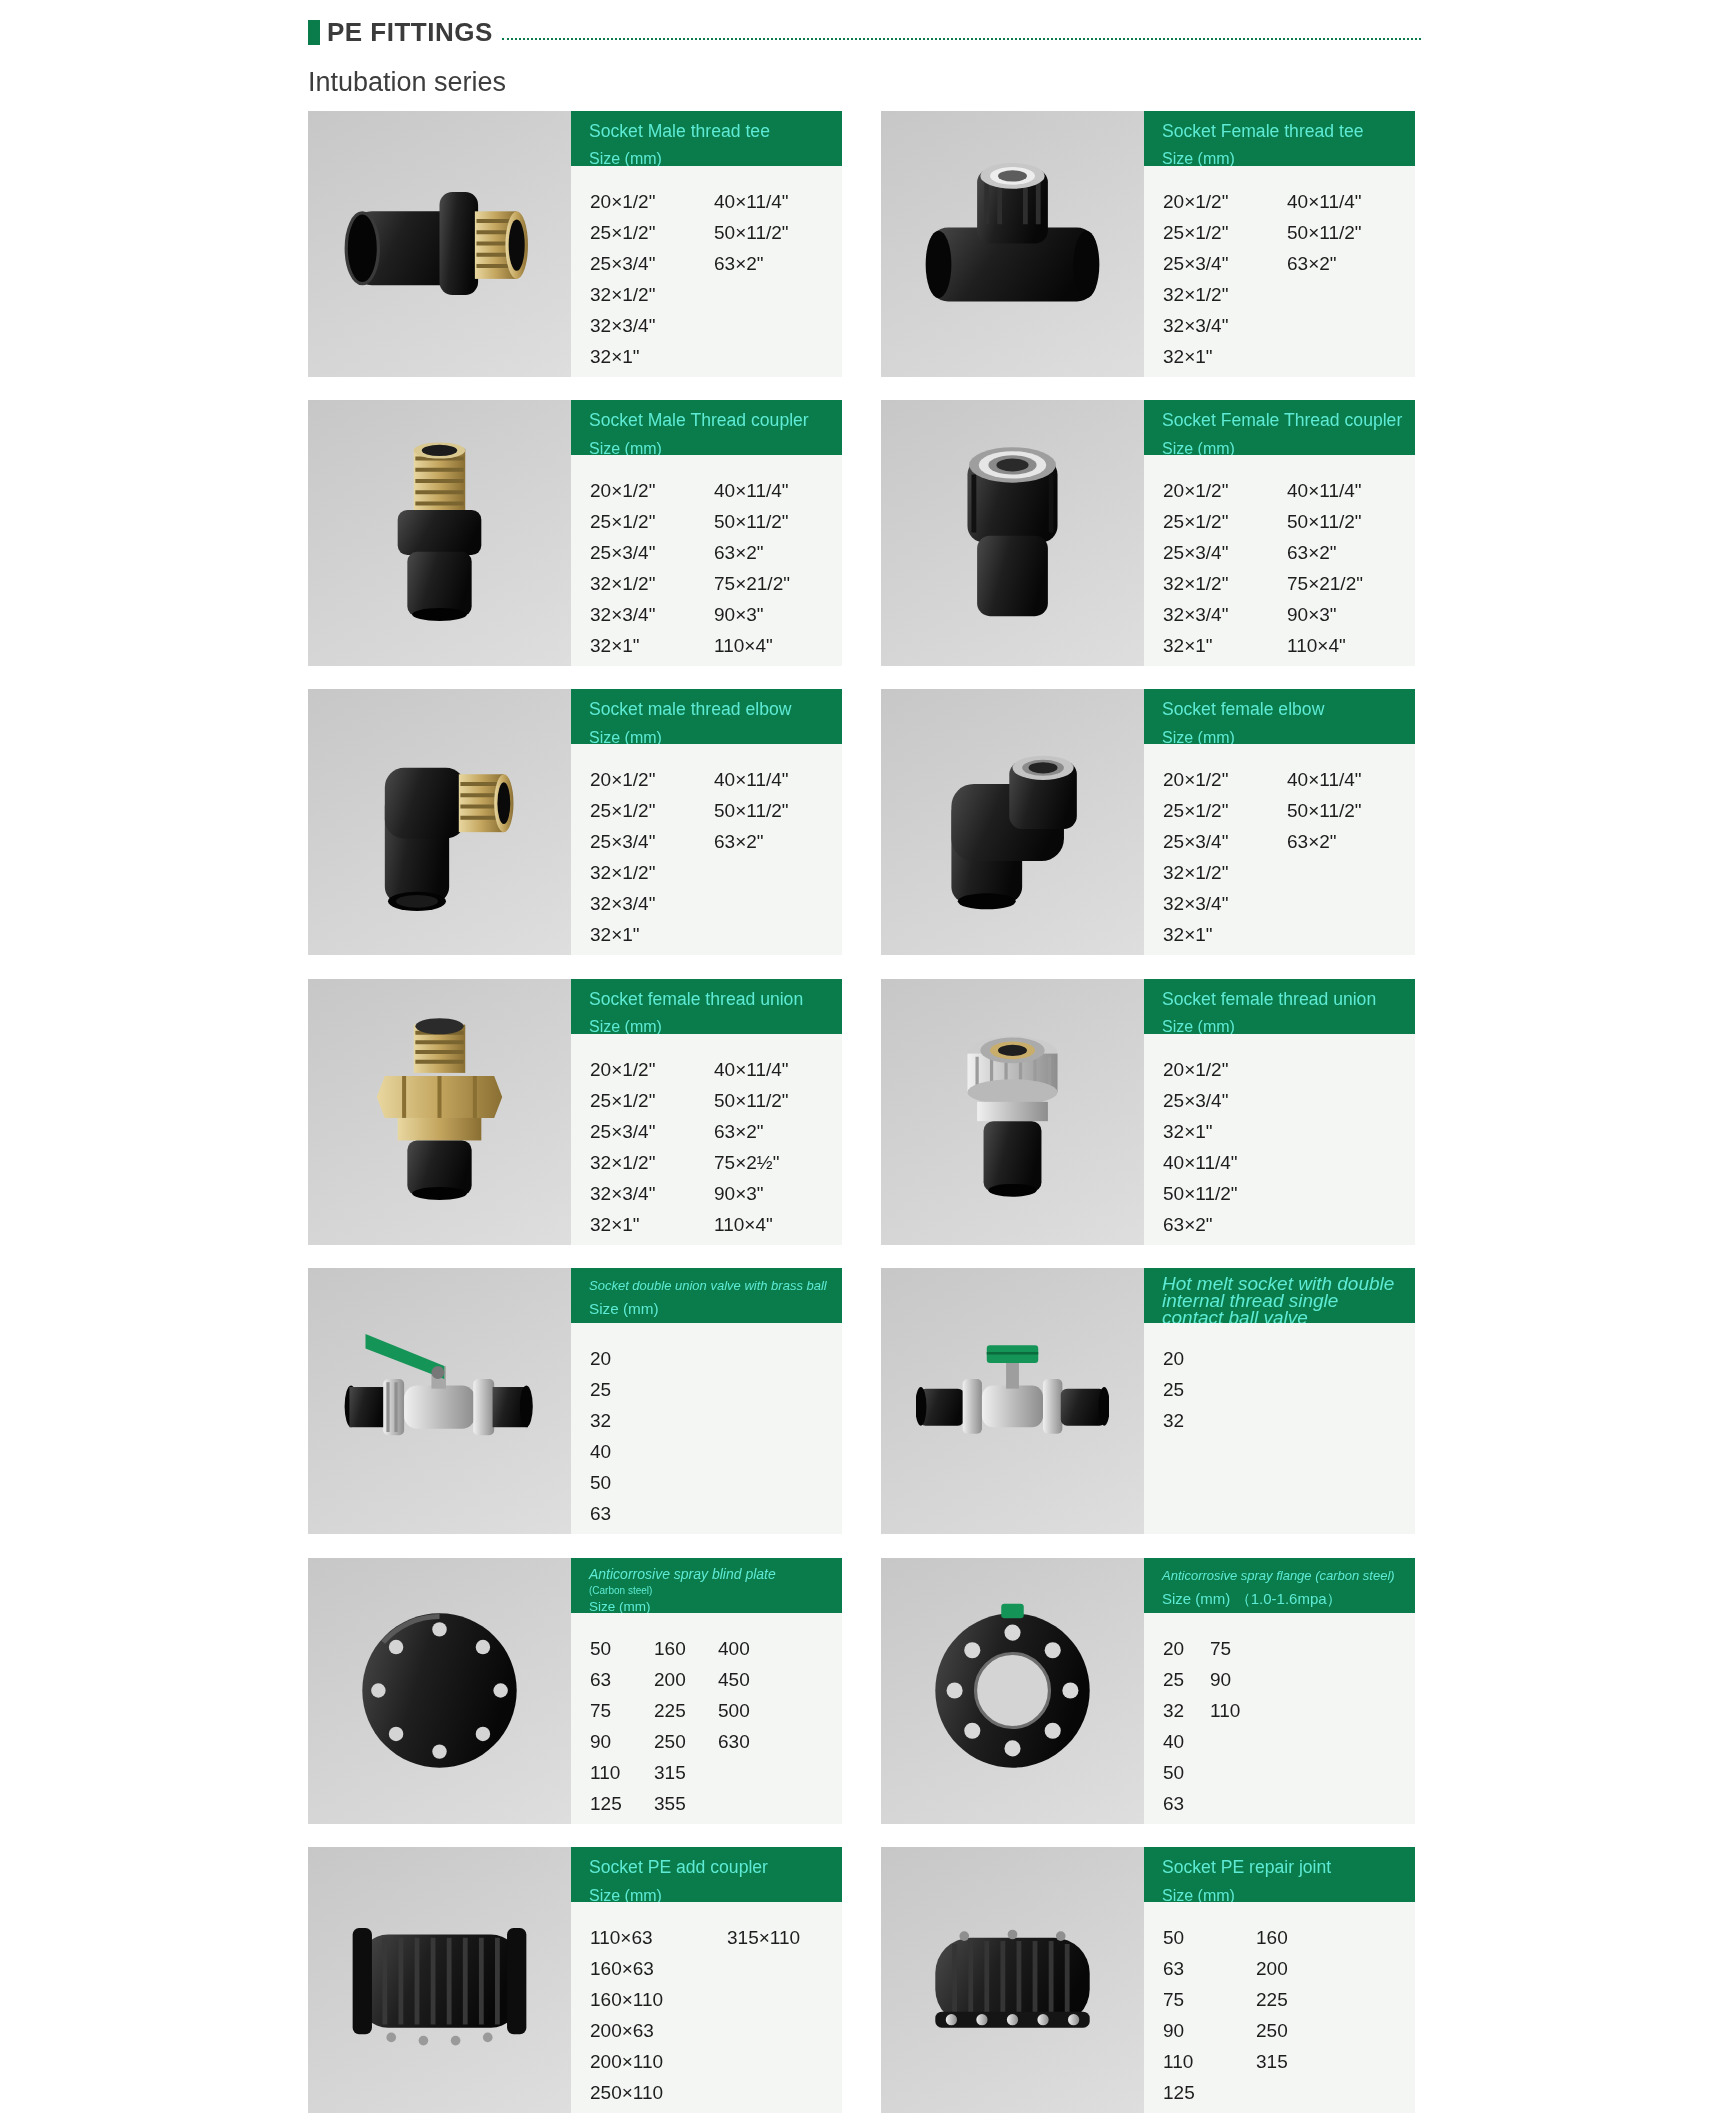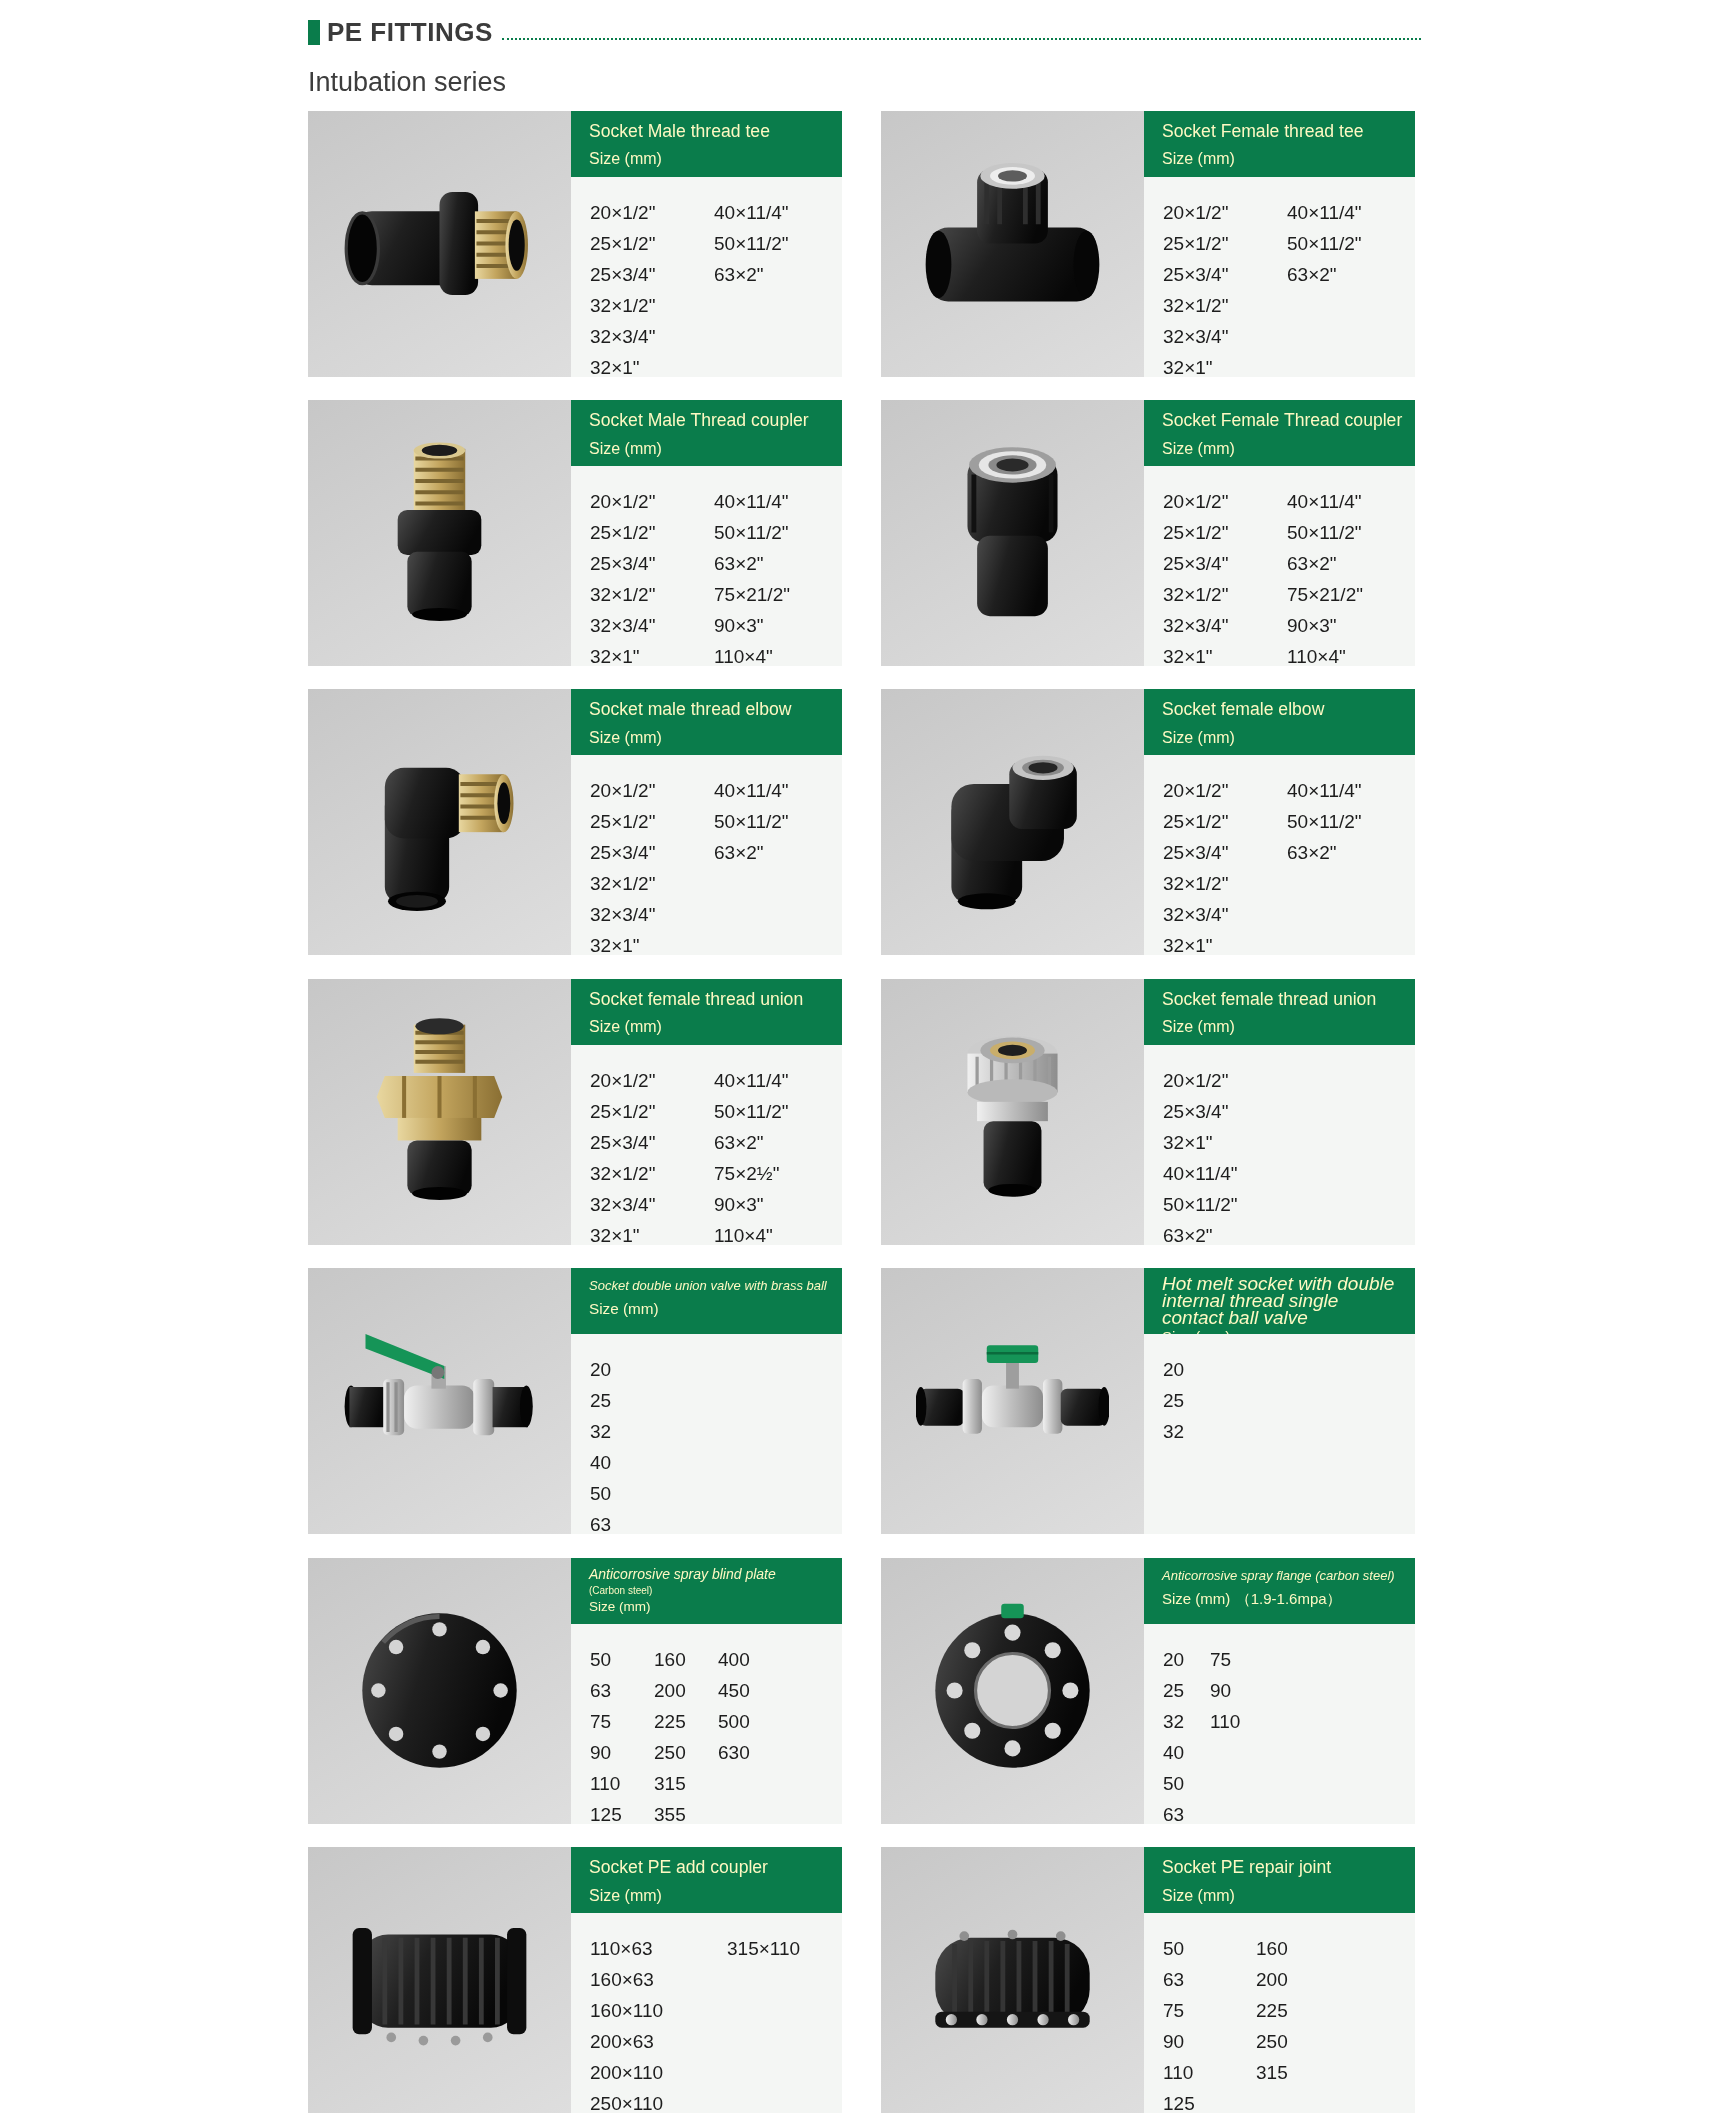--- a/index.html
+++ b/index.html
@@ -28,21 +28,21 @@
   }
   .card{display:flex;height:266px;}
   .photo{
     width:263px;flex:none;height:100%;
     background:linear-gradient(150deg,#c7c7c7 0%,#d4d4d4 55%,#dedede 100%);
     display:flex;align-items:center;justify-content:center;
   }
   .photo svg{width:193px;height:193px;}
   .spec{width:271px;flex:none;height:100%;background:var(--panel);display:flex;flex-direction:column;}
   .spec-head{
-    height:66px;flex:none;background:var(--green);color:#fef9c3;
+    height:55px;flex:none;background:var(--green);color:#5eead4;
     padding:10px 10.8px 0 18px;overflow:hidden;
   }
   .t1{font-size:17.6px;line-height:21.6px;font-weight:400;}
   .t2{font-size:10px;line-height:15.3px;}
   .t2:empty{display:none;}
   .sz{font-size:16px;margin-top:8px;white-space:nowrap;}
   .sz .note{margin-left:5.4px;}
   .sz .note:empty{display:none;}
   
   .sm .t1{font-size:13px;line-height:15.3px;font-style:italic;}
@@ -583,21 +583,21 @@
     <div class="card">
       <div class="photo">
         <svg viewBox="0 0 214 214" width="193" height="193">
             <use href="#s-flange"></use>
           </svg>
       </div>
       <div class="spec">
         <div class="spec-head sm flangehead">
           <div class="t1">Anticorrosive spray flange (carbon steel)</div>
 
-          <div class="sz"><span>Size (mm)</span><span class="note">（1.9-1.6mpa）</span></div>
+          <div class="sz"><span>Size (mm)</span><span class="note">（1.0-1.6mpa）</span></div>
         </div>
         <div class="size-grid cnarrow">
           <div class="size-col">
               <div class="size-item">20</div>
               <div class="size-item">25</div>
               <div class="size-item">32</div>
               <div class="size-item">40</div>
               <div class="size-item">50</div>
               <div class="size-item">63</div>
             </div>

